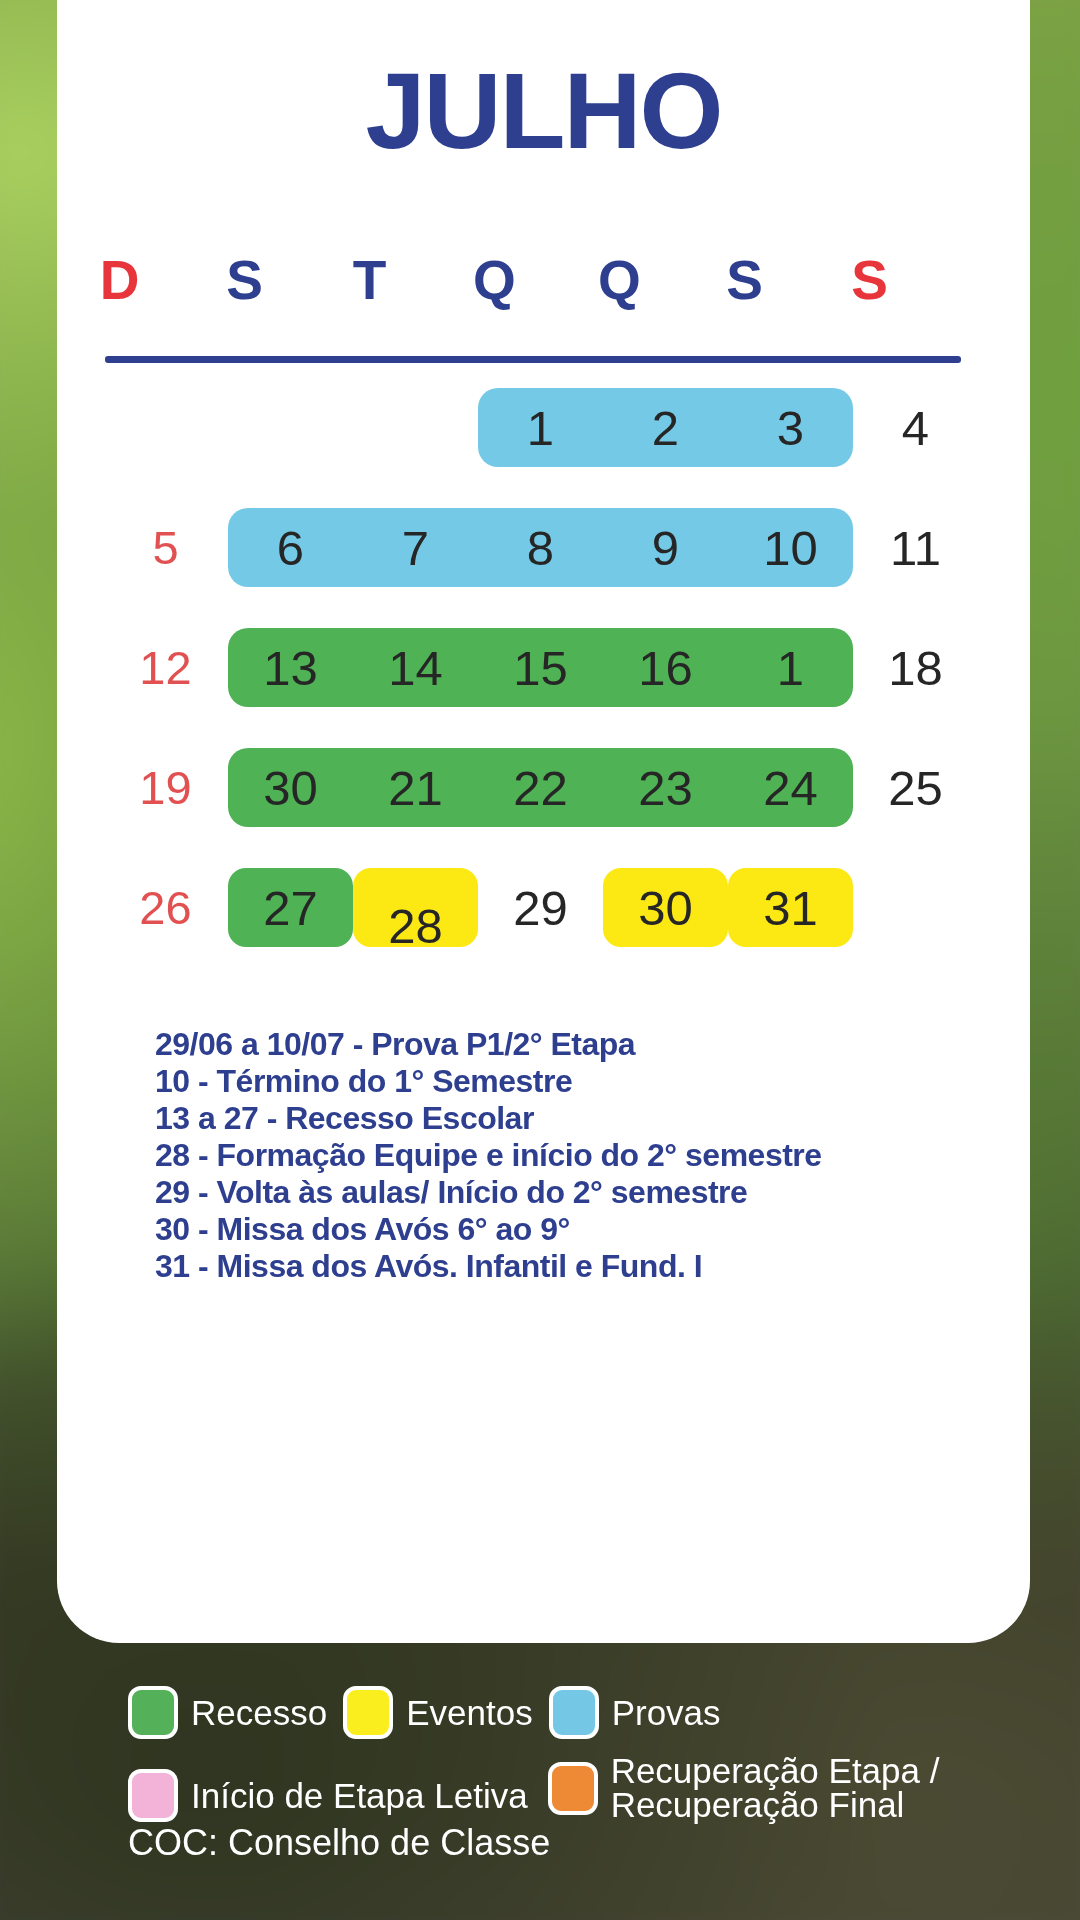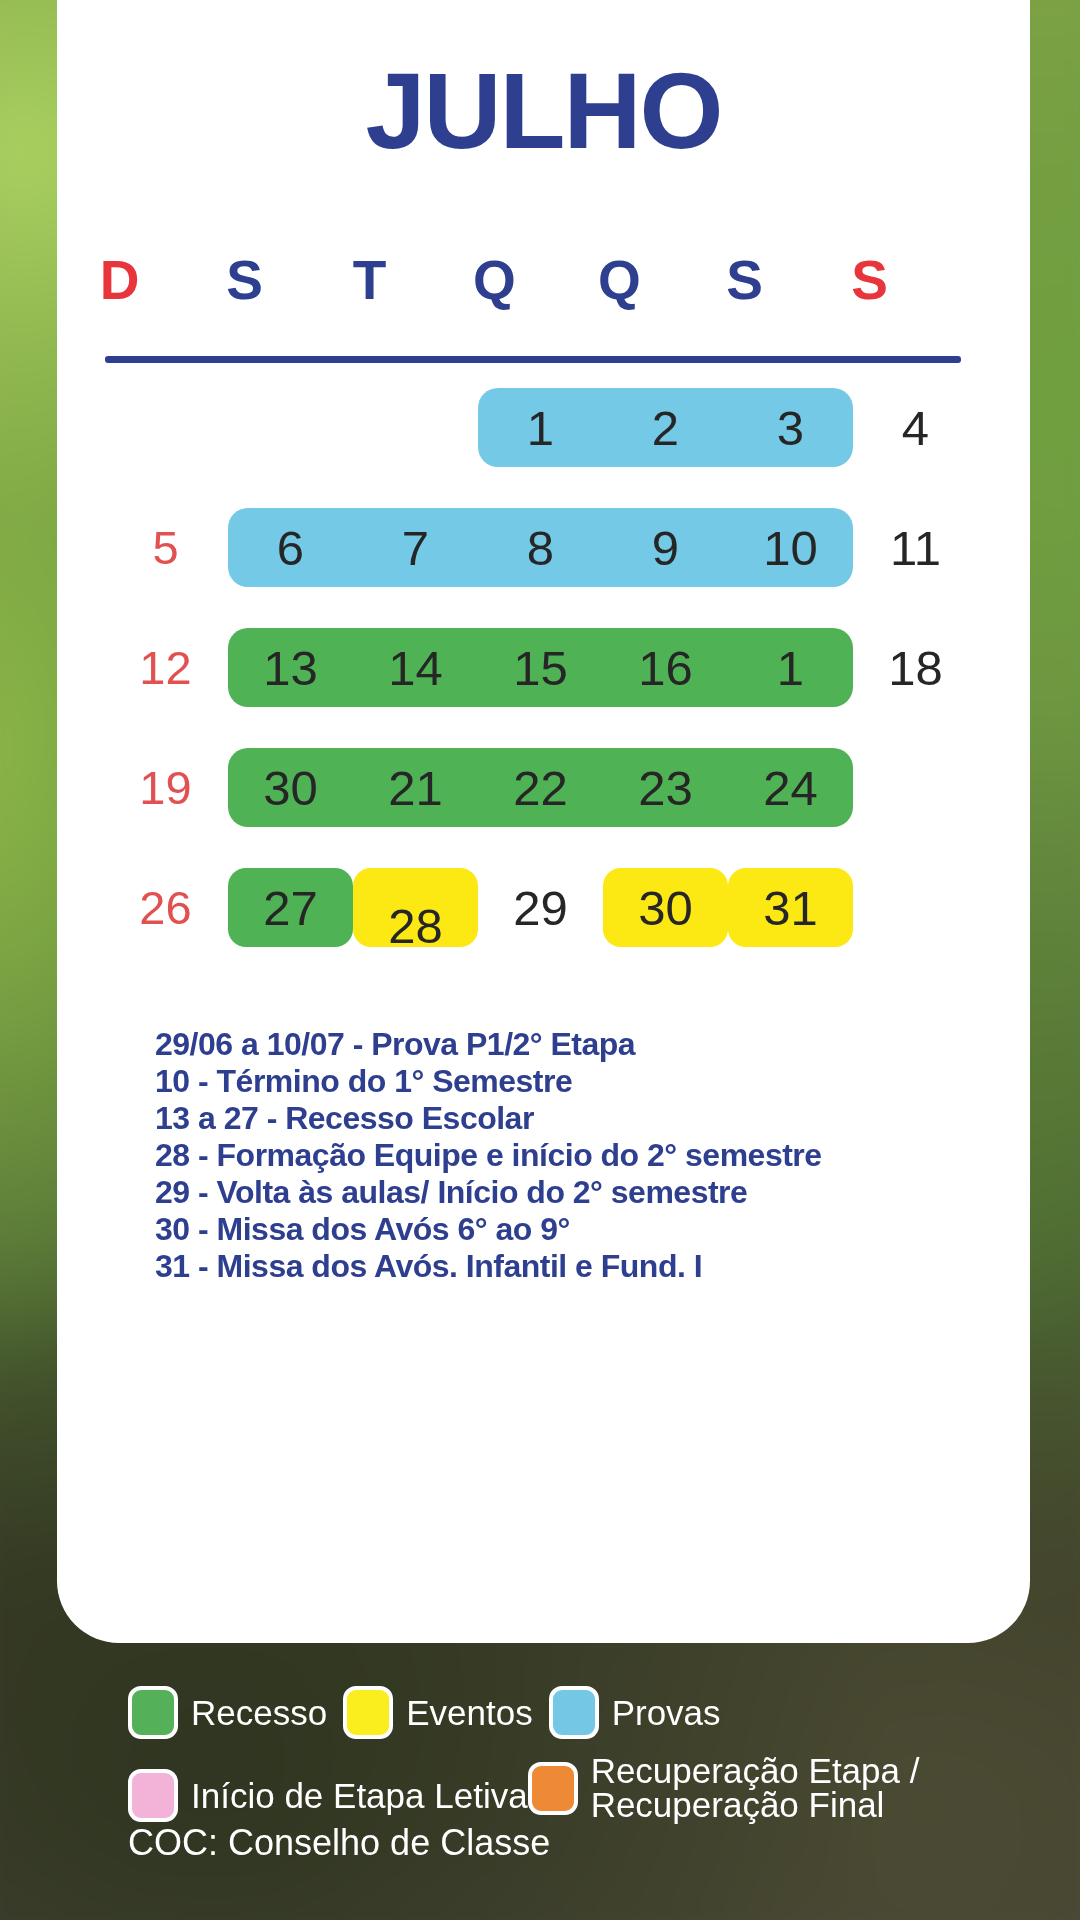--- a/index.html
+++ b/index.html
@@ -38,21 +38,21 @@
   .events{position:absolute;left:98px;top:1026px;font-weight:700;
           font-size:32px;line-height:37px;letter-spacing:-0.5px;}
   
   .legend-row{position:absolute;display:flex;align-items:flex-end;color:#fff;}
   .legend-item{display:flex;align-items:center;}
   .swatch{width:50px;height:53px;border:4px solid #fff;border-radius:13px;
           box-sizing:border-box;margin-right:13px;flex:0 0 auto;}
   .legend-label{font-size:35px;line-height:34px;white-space:pre-line;}
   .legend-note{position:absolute;left:128px;top:1822px;color:#fff;font-size:36px;}
   .lr1{left:128px;top:1686px;gap:16px;}
-  .lr2{left:128px;top:1754px;}
+  .lr2{left:128px;top:1754px;gap:20px;}
 </style>
 </head>
 <body>
 
 <div class="page">
   <div class="bg"></div>
 
   <div class="card">
     <div class="title" style="color: rgb(46, 63, 143);">JULHO</div>
     <div class="wk-row" id="weekdays">
@@ -159,20 +159,23 @@
             <span class="daynum" style="color: rgb(38, 38, 38);">22</span>
           </div>
           <div class="cell">
             <div class="fill pos-mid" style="background: rgb(79, 178, 84);"></div>
             <span class="daynum" style="color: rgb(38, 38, 38);">23</span>
           </div>
           <div class="cell">
             <div class="fill pos-end" style="background: rgb(79, 178, 84);"></div>
             <span class="daynum" style="color: rgb(38, 38, 38);">24</span>
           </div>
+          <div class="cell">
+            <span class="daynum" style="color: rgb(38, 38, 38);">25</span>
+          </div>
         </div>
         <div class="week-row">
           <div class="cell">
             <span class="daynum red" style="color: rgb(226, 81, 81);">26</span>
           </div>
           <div class="cell">
             <div class="fill pos-single" style="background: rgb(79, 178, 84);"></div>
             <span class="daynum" style="color: rgb(38, 38, 38);">27</span>
           </div>
           <div class="cell">

